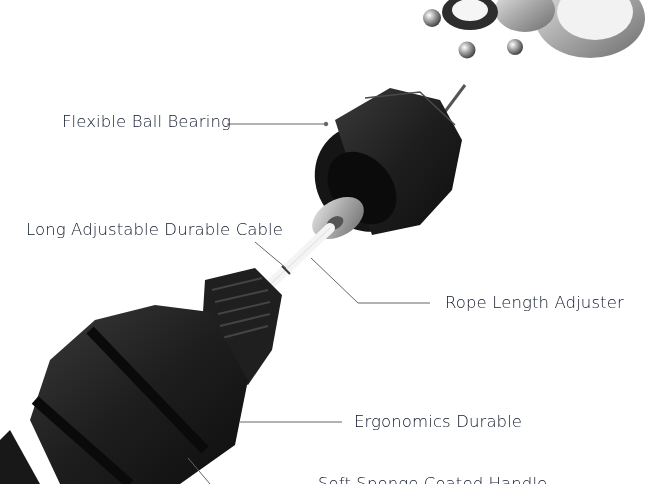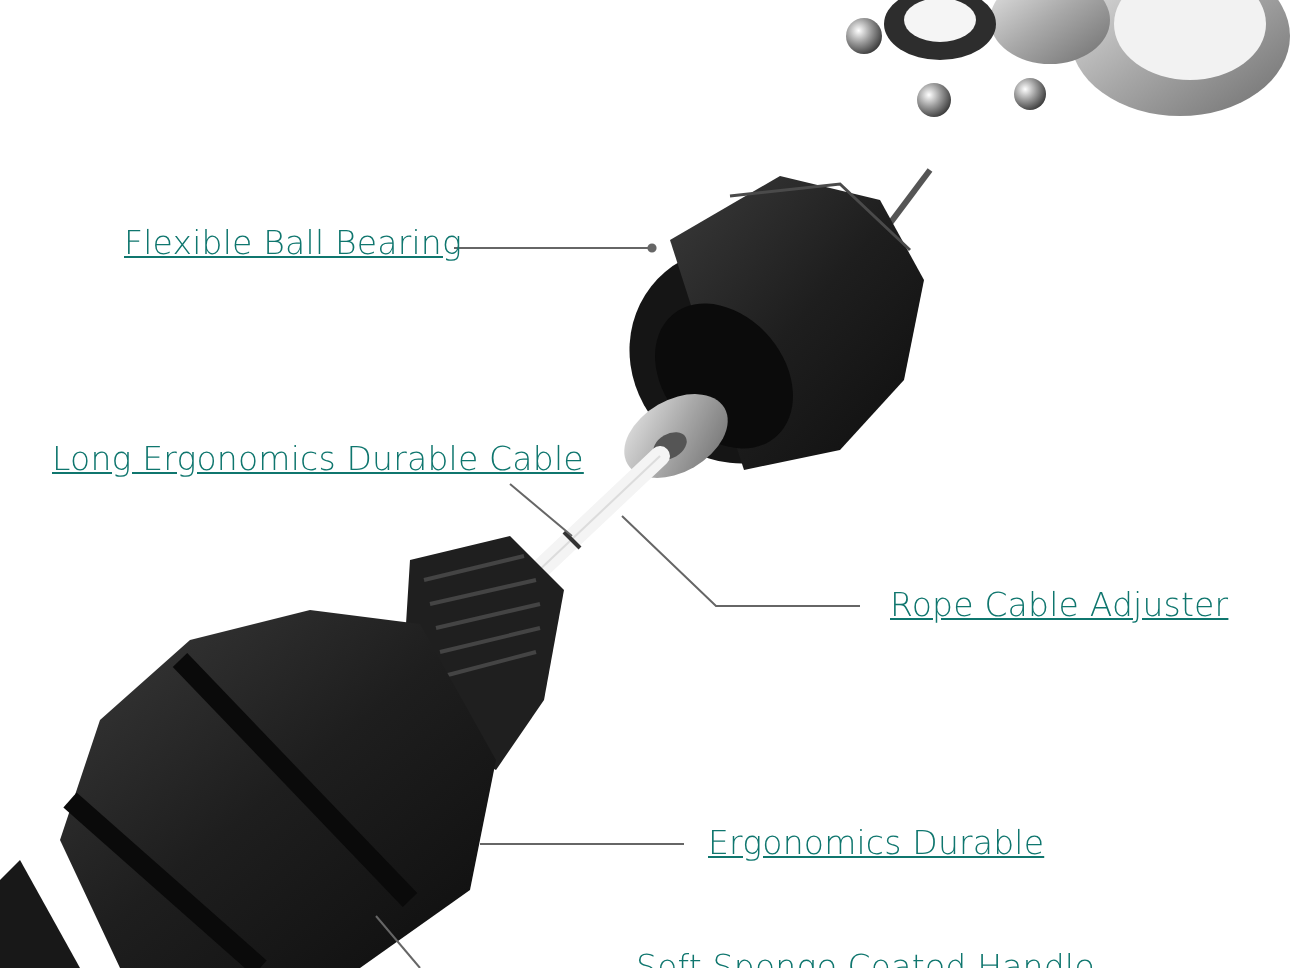--- a/index.html
+++ b/index.html
@@ -1,18 +1,18 @@
 <!DOCTYPE html>
 <html><head>
 <meta charset="utf-8">
 <style>
   html,body{margin:0;padding:0;background:#fff;}
   body{width:645px;height:484px;overflow:hidden;position:relative;font-family:"DejaVu Sans","Liberation Sans",sans-serif;}
   .stage{position:absolute;left:0;top:0;width:645px;height:484px;overflow:hidden;background:#fff;}
-  .label{position:absolute;color:#0f766e;font-size:16.5px;letter-spacing:0.1px;white-space:nowrap;font-weight:300;text-decoration:underline;}
+  .label{position:absolute;color:#0f172a;font-size:16.5px;letter-spacing:0.1px;white-space:nowrap;font-weight:300;}
   svg{position:absolute;left:0;top:0;}
 </style>
 </head>
 <body>
 
 <div class="stage">
 
   <svg width="645" height="484" viewBox="0 0 645 484">
     <defs>
       <linearGradient id="blk" x1="0" y1="0" x2="1" y2="1">
@@ -82,18 +82,18 @@
       <line x1="227" y1="124" x2="326" y2="124"></line>
       <circle cx="326" cy="124" r="1.8" fill="#666"></circle>
       <line x1="255" y1="242" x2="286" y2="268"></line>
       <polyline points="311,258 358,303 430,303"></polyline>
       <line x1="240" y1="422" x2="342" y2="422"></line>
       <line x1="188" y1="458" x2="210" y2="484"></line>
     </g>
   </svg>
 
   <div class="label" style="left:62px;top:112px;">Flexible Ball Bearing</div>
-  <div class="label" style="left:26px;top:220px;">Long Ergonomics Durable Cable</div>
-  <div class="label" style="left:445px;top:293px;">Rope Cable Adjuster</div>
+  <div class="label" style="left:26px;top:220px;">Long Adjustable Durable Cable</div>
+  <div class="label" style="left:445px;top:293px;">Rope Length Adjuster</div>
   <div class="label" style="left:354px;top:412px;">Ergonomics Durable</div>
   <div class="label" style="left:318px;top:474px;">Soft Sponge Coated Handle</div>
 
 </div>
 
 </body></html>

